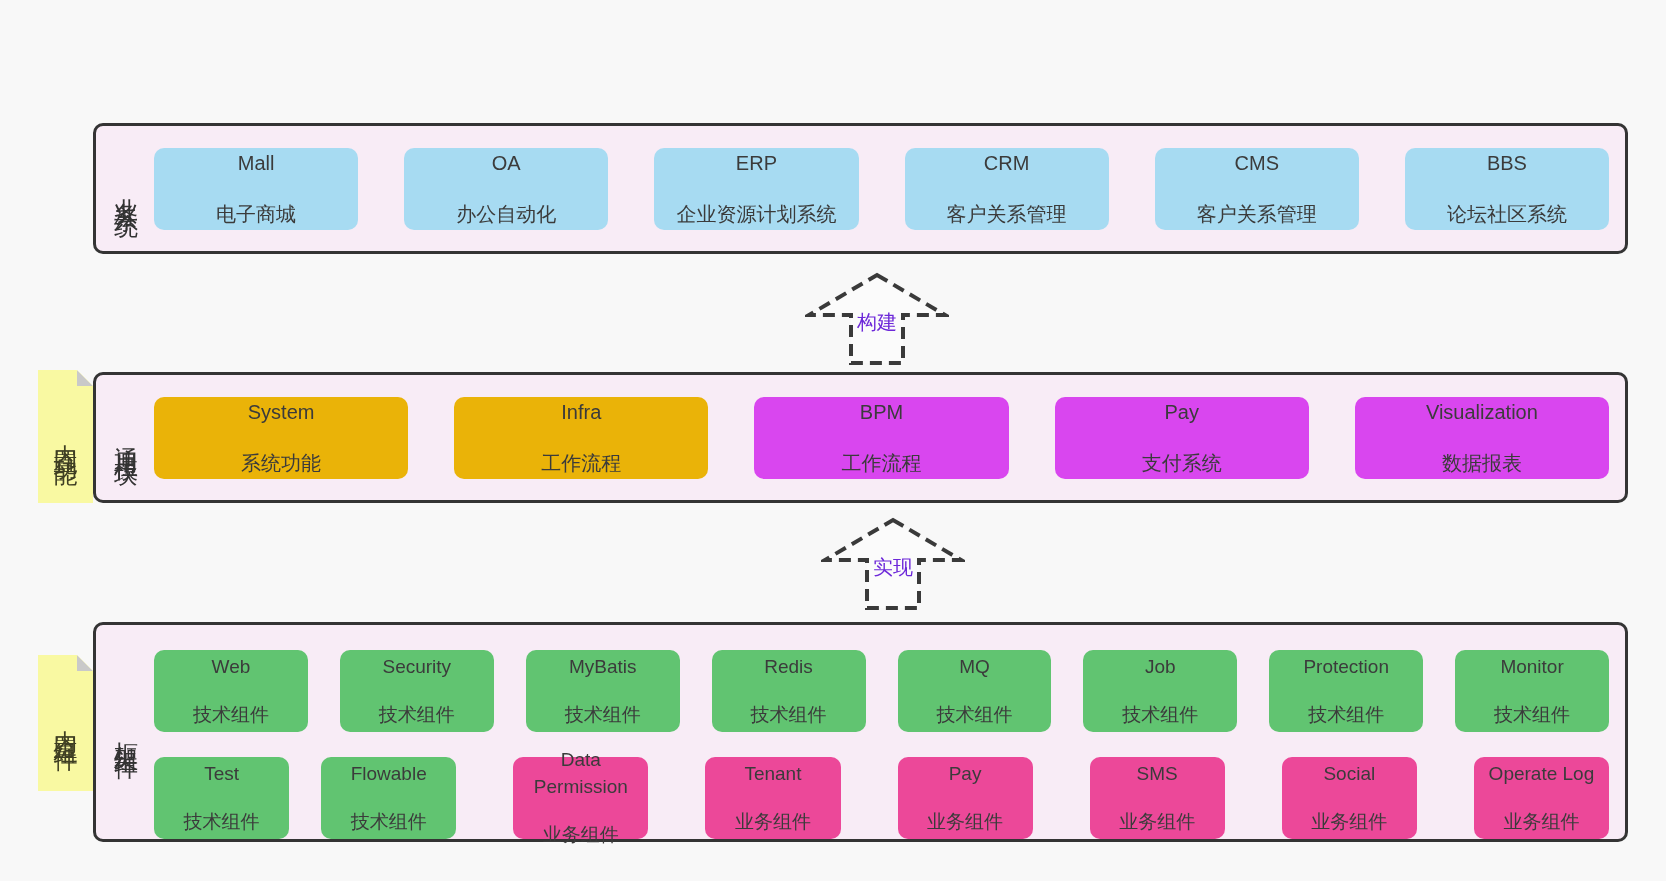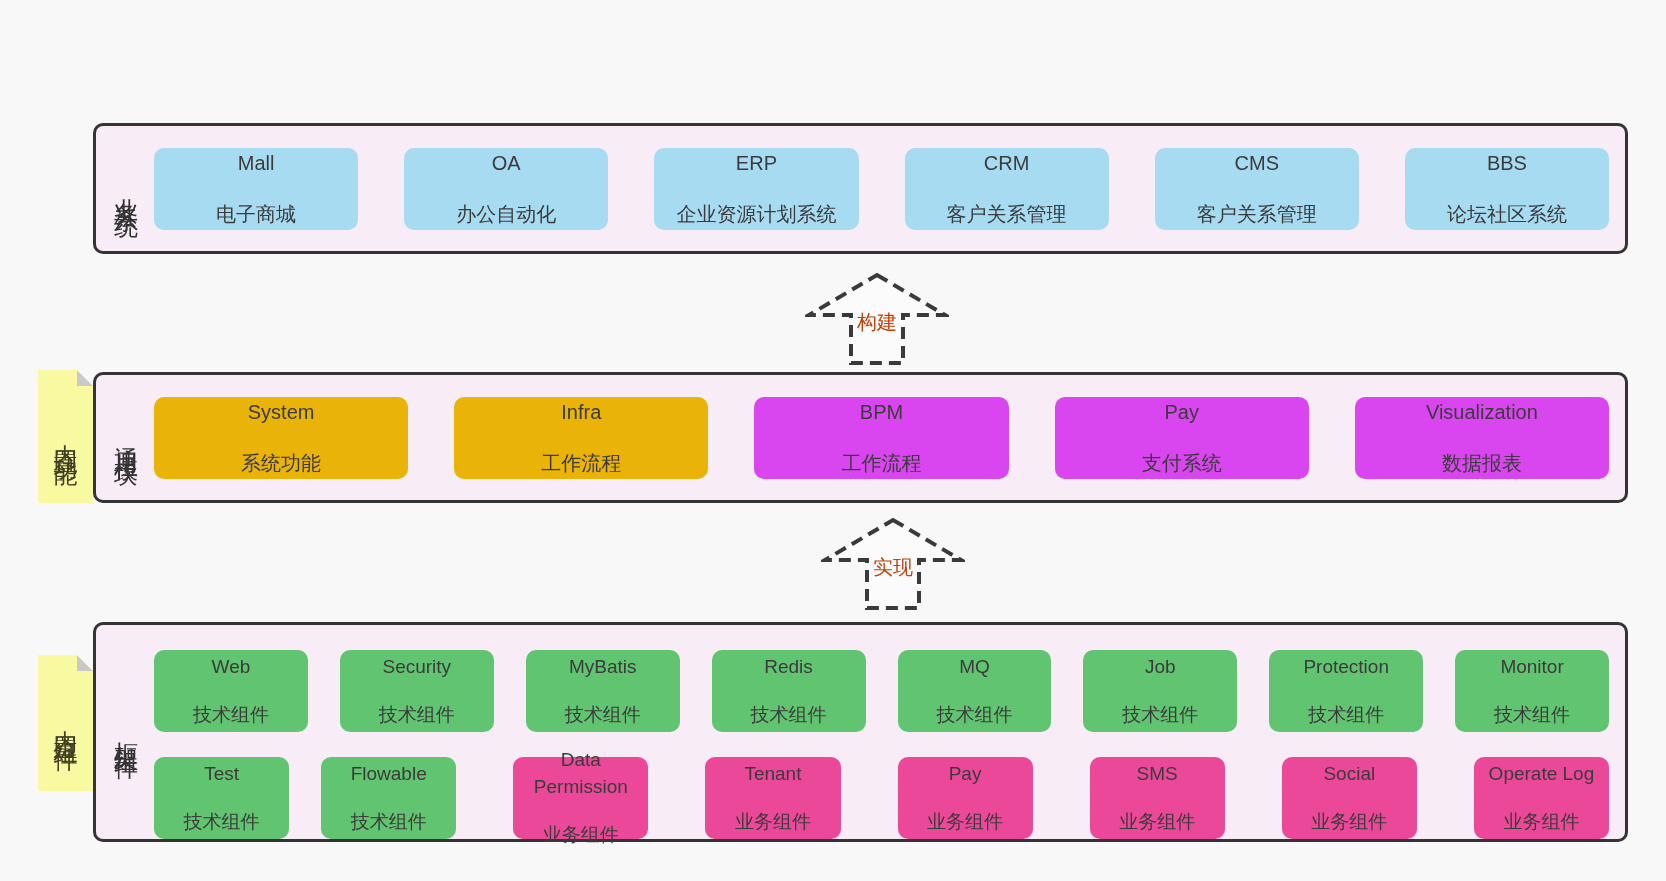--- a/index.html
+++ b/index.html
@@ -54,21 +54,21 @@
     writing-mode:vertical-lr;text-orientation:upright;
     font-size:24px;letter-spacing:6px;line-height:1;color:#3f3f23;white-space:nowrap;
   }
   
   .arrow{position:absolute;width:144px;height:96px;z-index:1;}
   #arrow-build{left:805px;top:271px;}
   #arrow-implement{left:821px;top:516px;}
   .arrow svg{display:block;width:144px;height:96px;}
   .arrow-label{
     position:absolute;left:50%;top:37px;transform:translateX(-50%);
-    background:#fbfbfb;padding:1px 4px;font-size:20px;color:#c2410c;white-space:nowrap;
+    background:#fbfbfb;padding:1px 4px;font-size:20px;color:#6d28d9;white-space:nowrap;
   }
 </style>
 </head>
 <body>
 
 <div>
 
   <div class="note" id="note-modules">
     <span class="v-text">内置功能</span>
   </div>

